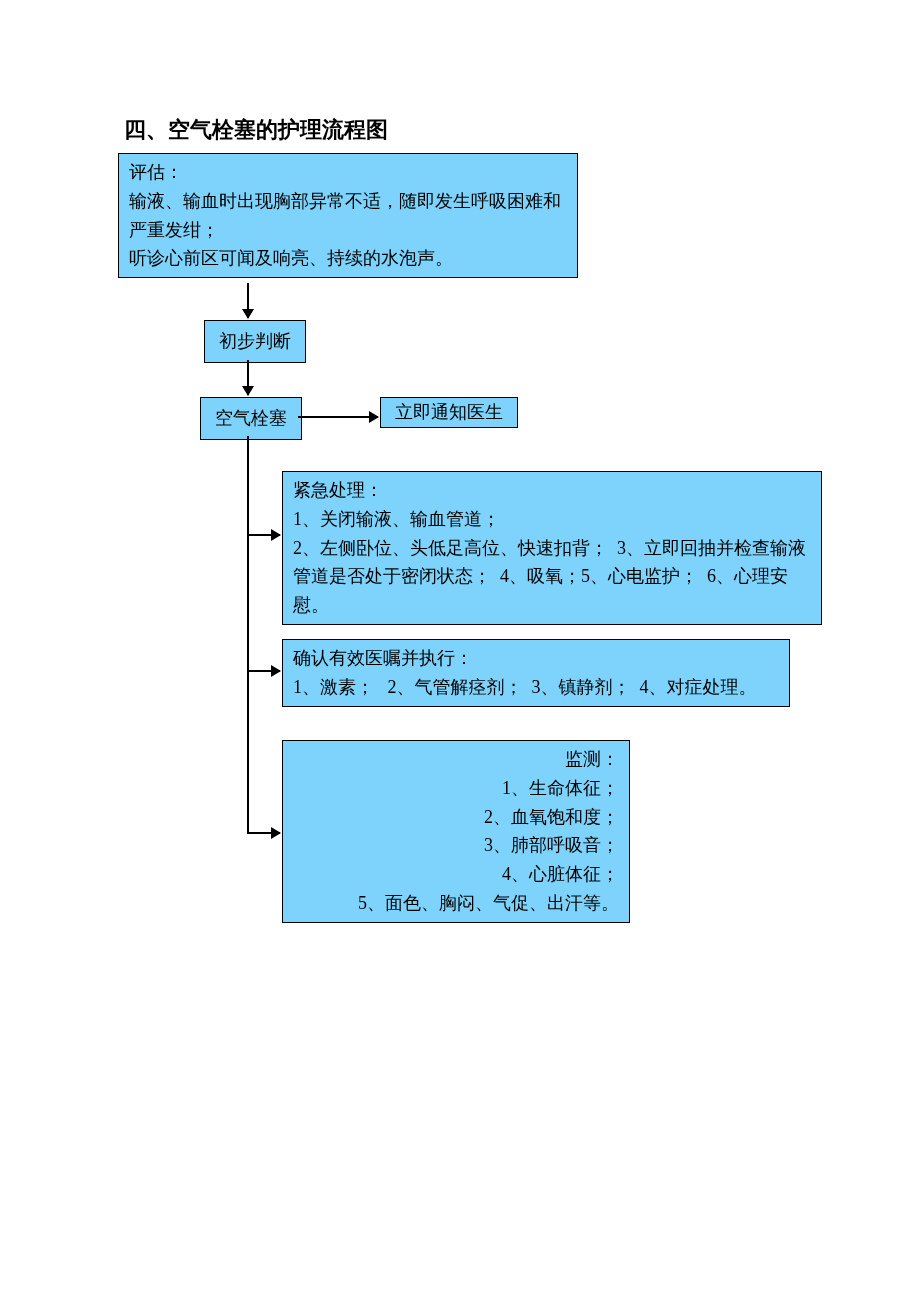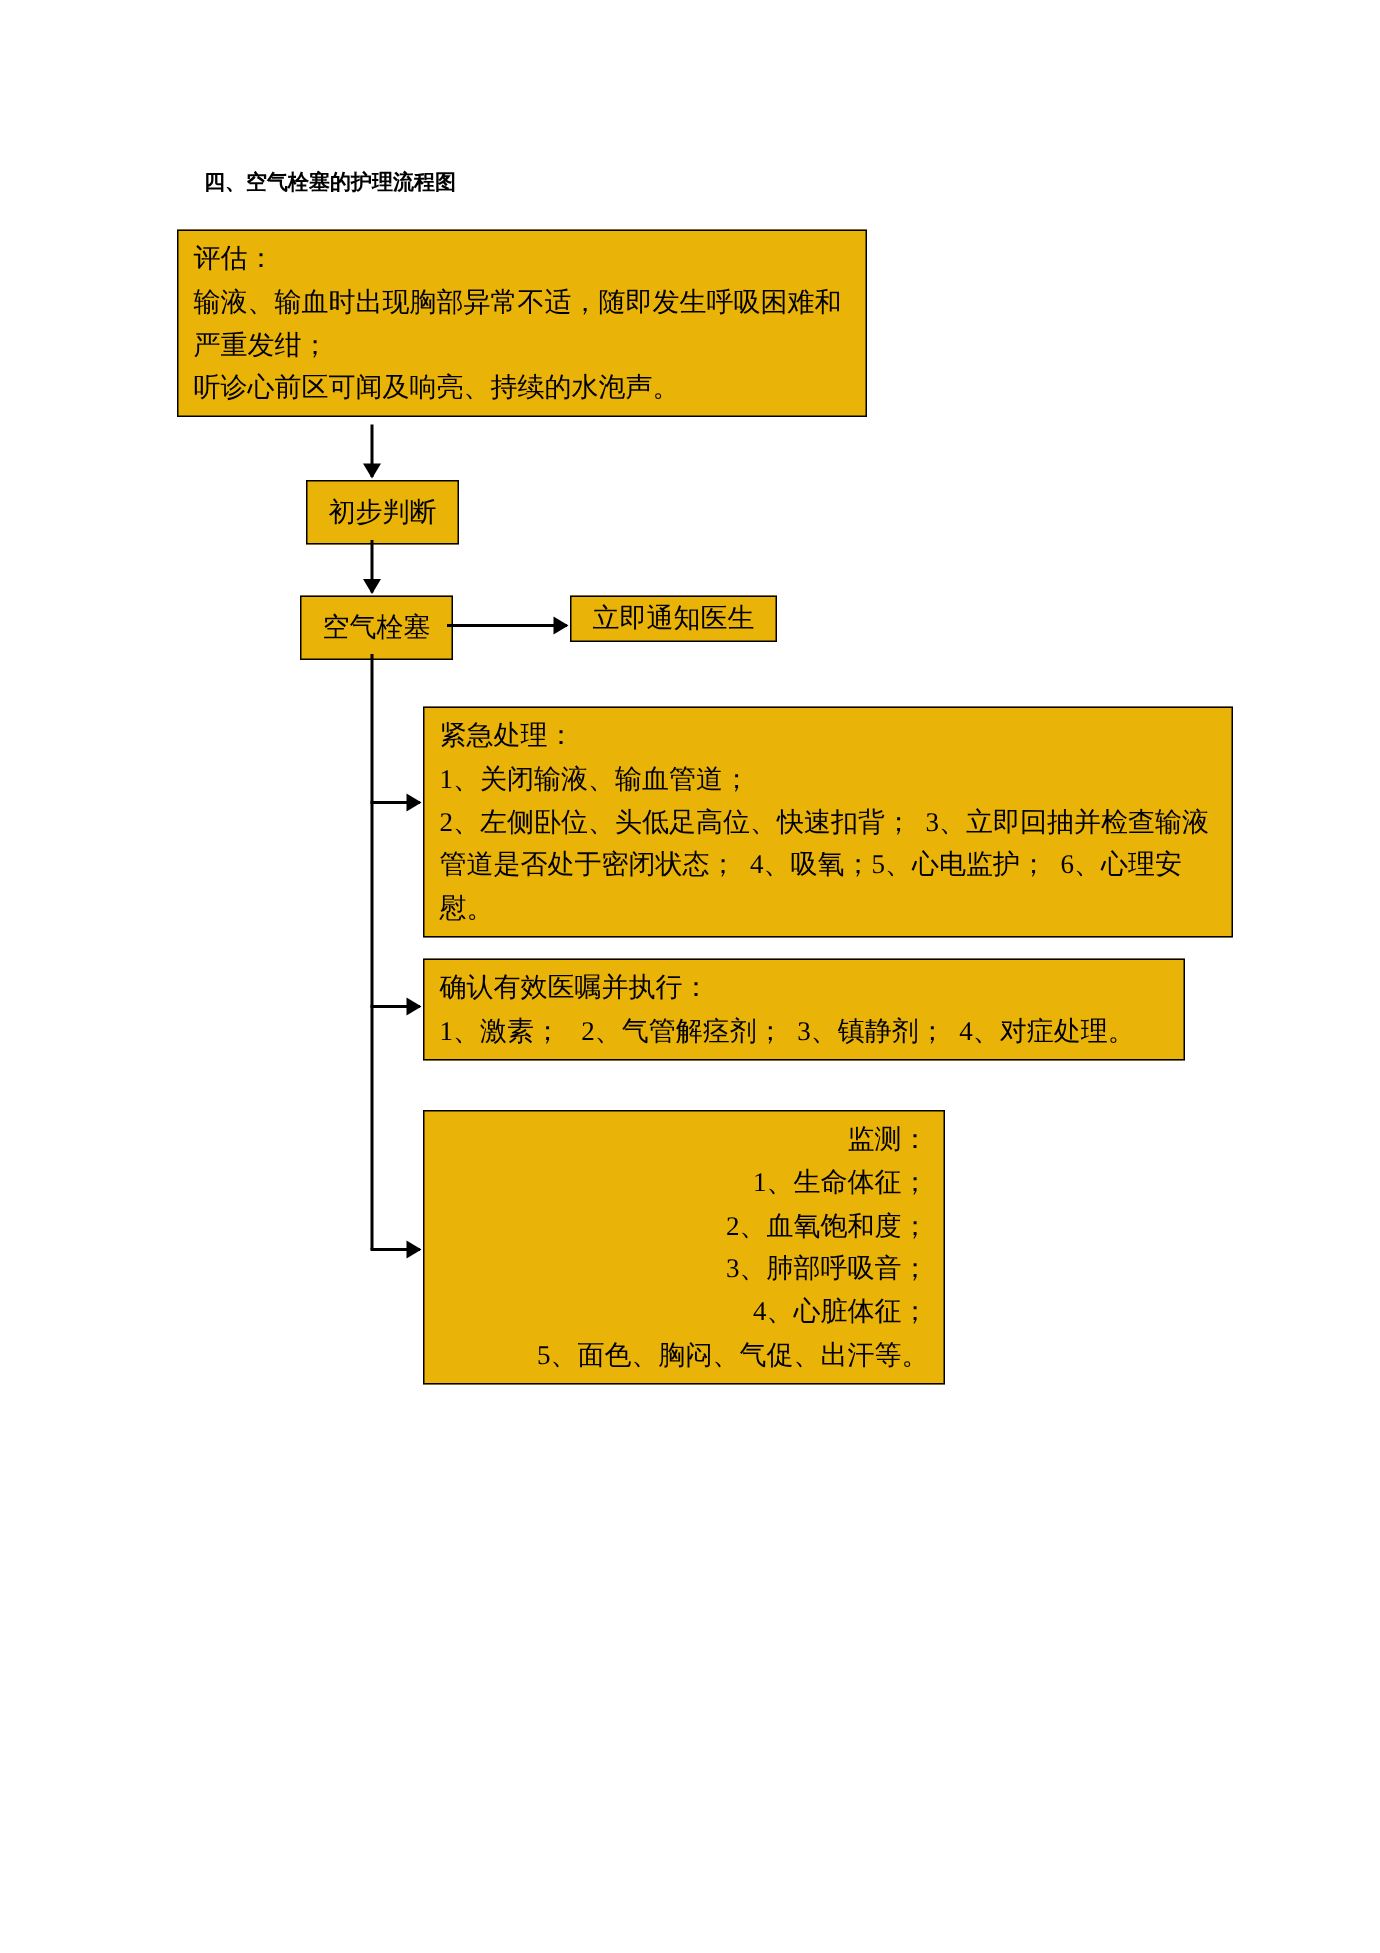--- a/index.html
+++ b/index.html
@@ -8,28 +8,28 @@
       font-family: "SimSun", "宋体", serif;
       font-size: 18px;
       line-height: 1.6;
       width: 920px;
       height: 1302px;
       position: relative;
     }
     .title {
       position: absolute;
       top: 112px;
-      left: 136px;
+      left: 124px;
       font-weight: bold;
-      font-size: 14px;
+      font-size: 22px;
     }
     .box {
       position: absolute;
       border: 1.5px solid #000;
-      background: #eab308;
+      background: #7dd3fc;
       padding: 4px 10px;
       white-space: pre-wrap;
     }
     .arrow-down {
       position: absolute;
       width: 2px;
       background: #000;
     }
     .arrow-down::after {
       content: "";

